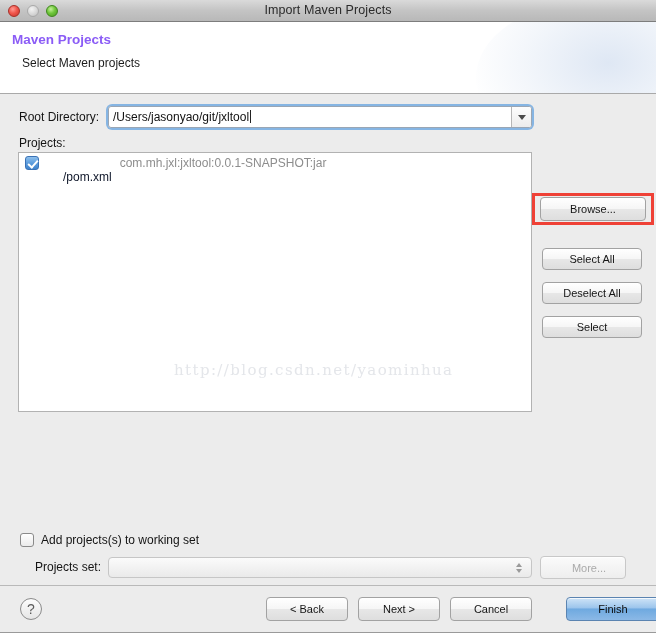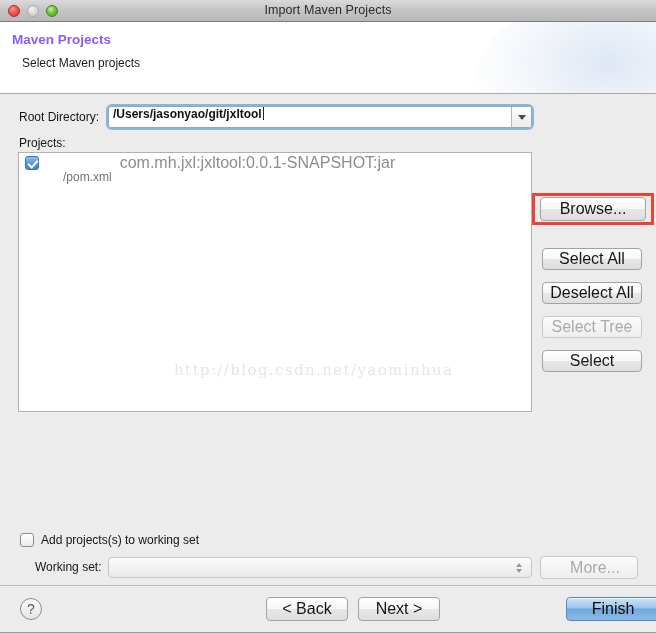--- a/index.html
+++ b/index.html
@@ -134,22 +134,22 @@
     box-sizing: border-box;
   }
   .combo {
     position: absolute;
     inset: 0;
     border: 1px solid #9aa6b4;
     border-radius: 3px;
     background: #ffffff;
     box-sizing: border-box;
     display: flex;
+    align-items: center;
     overflow: hidden;
-    font-weight: bold;
   }
   .combo-value {
     flex: 1;
     padding-left: 4px;
     font-size: 12px;
     color: #111;
     white-space: nowrap;
     overflow: hidden;
   }
   .caret {
@@ -184,21 +184,21 @@
     pointer-events: none;
   }
   .annot-browse { left: 532px; top: 99px; width: 122px; height: 32px; }
 
   
   .btn {
     border: 1px solid #a2a2a2;
     border-radius: 4px;
     background: linear-gradient(to bottom, #ffffff 0%, #f6f6f6 48%, #e7e7e7 52%, #dedede 100%);
     font-family: "Liberation Sans", sans-serif;
-    font-size: 16px;
+    font-size: 11px;
     color: #151515;
     box-sizing: border-box;
     display: flex;
     align-items: center;
     justify-content: center;
     box-shadow: 0 1px 0 rgba(255,255,255,0.75) inset;
     cursor: default;
   }
   .btn.disabled {
     color: #aaaaaa;
@@ -266,26 +266,26 @@
     position: absolute;
     left: 4px; top: 1px;
     width: 4px; height: 8px;
     border: solid #ffffff;
     border-width: 0 2px 2px 0;
     transform: rotate(42deg);
   }
   .row-name {
     margin-left: 24px;
     font-size: 12px;
-    color: #737373;
+    color: #0f172a;
     margin-top: 28px;
   }
   .row-coord {
     margin-left: 8px;
-    font-size: 16px;
+    font-size: 12px;
     color: #8d8d8d;
   }
 
   .watermark {
     position: absolute;
     left: 155px;
     top: 208px;
     font-family: "DejaVu Serif", serif;
     font-size: 15px;
     letter-spacing: 1.4px;
@@ -361,21 +361,21 @@
   }
   .tri-down-s {
     width: 0; height: 0;
     border-left: 3px solid transparent;
     border-right: 3px solid transparent;
     border-top: 4px solid #9a9a9a;
   }
   .btn-more {
     position: absolute;
     left: 540px; top: 462px;
-    width: 98px; height: 23px; padding-left: 12px;
+    width: 86px; height: 23px; padding-left: 12px;
   }
 
   .advanced {
     position: absolute;
     left: 18px;
     top: 499px;
     display: flex;
     align-items: center;
   }
   .tri-right {
@@ -486,48 +486,48 @@
         <span class="cb checked"></span>
         <span class="row-name">/pom.xml</span>
         <span class="row-coord">com.mh.jxl:jxltool:0.0.1-SNAPSHOT:jar</span>
       </div>
       <div class="watermark">http://blog.csdn.net/yaominhua</div>
     </div>
 
     <div class="side-btns">
       <div class="btn">Select All</div>
       <div class="btn">Deselect All</div>
-      <div class="btn disabled">Select Tree</div>
       <div class="btn">Select</div>
     </div>
 
     <div class="cb-line row-addws">
       <span class="cb"></span>
       <span class="cb-label">Add projects(s) to working set</span>
     </div>
 
-    <div class="lbl-ws">Working set:</div>
+    <div class="lbl-ws">Projects set:</div>
     <div class="ws-combo">
       <span class="ws-value"></span>
       <span class="stepper">
         <span class="tri-up-s"></span>
         <span class="tri-down-s"></span>
       </span>
     </div>
     <div class="btn btn-more disabled">More...</div>
 
     <div class="advanced">
       <span class="tri-right"></span>
       <span class="adv-label">Advanced</span>
     </div>
 
   </div>
 
   <div class="footer">
     <div class="help">?</div>
     <div class="btn btn-back">&lt; Back</div>
     <div class="btn btn-next">Next &gt;</div>
+    <div class="btn btn-cancel">Cancel</div>
     <div class="btn default btn-finish">Finish</div>
 
     <div class="bottom-edge"></div>
   </div>
 
 </div>
 
 </body></html>

